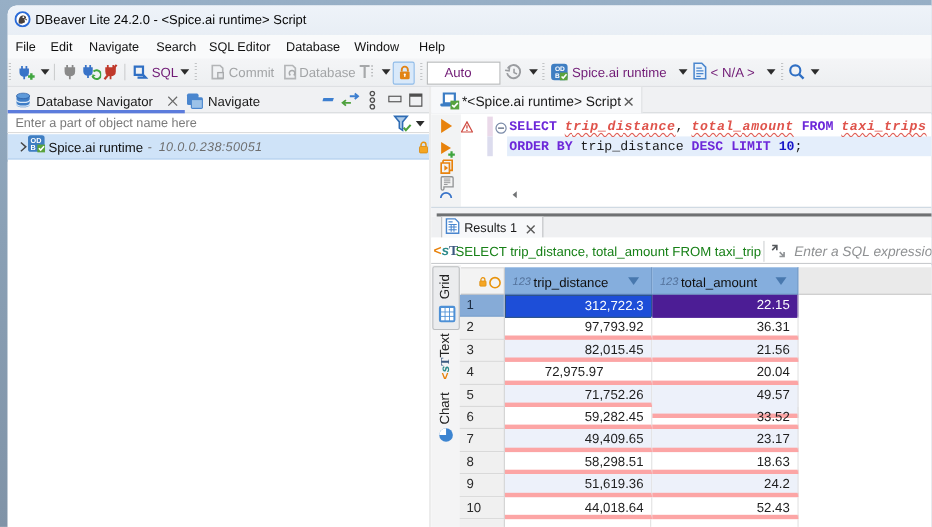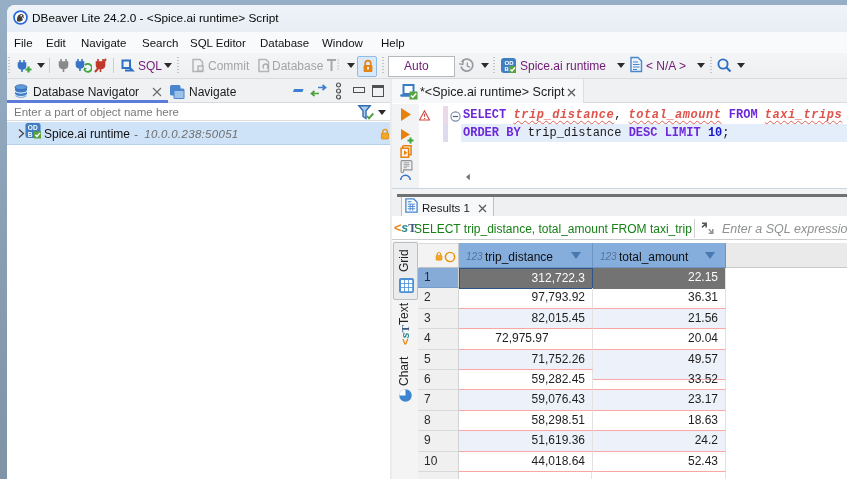--- a/index.html
+++ b/index.html
@@ -51,21 +51,21 @@
   .vl { font-size:12px; color:#222; white-space:nowrap; transform-origin:0 0; transform:rotate(-90deg); }
   .hcell { top:243px; height:25px; background:#85aedd; border-right:1px solid #6f94bf; border-bottom:1px solid #6f94bf; }
   .h123 { font-size:10px; color:#54739c; font-style:italic; }
   .hname { font-size:12px; color:#101010; }
   .sort { width:0; height:0; border-left:5.5px solid transparent; border-right:5.5px solid transparent; border-top:7px solid #4878ae; }
   .rnum { left:418px; width:41px; background:#f0f0f0; border-right:1px solid #d2d2d2; border-bottom:1px solid #d9d9d9; font-size:12px; color:#2a2a2a; padding-left:6px; line-height:19px; }
   .dcell { font-size:12px; color:#1e1e1e; text-align:right; line-height:19px; padding-right:7px; }
   .c1 { left:459px; width:134px; border-right:1px solid #e2e2e2; }
   .c2 { left:593px; width:133px; border-right:1px solid #e2e2e2; }
   .stripe { background:#edf1fa; }
-  .rowline { border-bottom:1px solid #fca5a5; }
+  .rowline { border-bottom:4px solid #fca5a5; }
 </style>
 </head>
 <body>
 <div id="win"></div>
 <div id="titlebar" class="abs"></div>
 <div class="abs" style="left:32px;top:11px;font-size:11.8px;color:#050505;">DBeaver Lite 24.2.0 - &lt;Spice.ai runtime&gt; Script</div>
 <svg class="abs" style="left:13px;top:10px" width="15" height="15" viewBox="0 0 16 16">
   <circle cx="8" cy="8" r="6.9" fill="#fff" stroke="#2a6bd8" stroke-width="1.9"></circle>
   <path d="M4.4 12 C3.8 8.8 4.8 5.2 7.6 4.4 C10 3.8 11.8 5.2 11.4 7 L9.8 7.8 L10.4 11 L7.2 12.4 Z" fill="#473f3b"></path>
   <circle cx="8.8" cy="6" r="0.9" fill="#fff"></circle>
@@ -340,39 +340,39 @@
   <div class="abs sort" style="left:571px;top:252px;"></div>
   <div class="abs hcell" style="left:593px;width:133px;"></div>
   <div class="abs h123" style="left:600px;top:251px;">123</div>
   <div class="abs hname" style="left:619px;top:250px;">total_amount</div>
   <div class="abs sort" style="left:705px;top:252px;"></div>
   <div class="abs" style="left:726px;top:243px;width:121px;height:25px;background:#eaeaea;border-bottom:1px solid #c9c9c9;"></div>
 </div>
 <div id="gridrows">
 
   <div class="abs rnum" style="top:268px;height:20px;background:#86abd7;border-bottom-color:#739cc9;color:#1c2c42;">1</div>
-  <div class="abs dcell c1" style="top:268px;height:21px;background:#737373;border:1.5px solid #2e5586;line-height:18px;color:#fafcfe;">312,722.3</div>
-  <div class="abs dcell c2" style="top:268px;height:21px;background:#737373;color:#fafcfe;">22.15</div>
+  <div class="abs dcell c1" style="top:268px;height:21px;background:#1d4ed8;border:1.5px solid #2e5586;line-height:18px;color:#fafcfe;">312,722.3</div>
+  <div class="abs dcell c2" style="top:268px;height:21px;background:#4c1d95;color:#fafcfe;">22.15</div>
   <div class="abs rnum" style="top:288px;height:21px;">2</div>
   <div class="abs dcell c1 rowline" style="top:288px;height:21px;">97,793.92</div>
   <div class="abs dcell c2 rowline" style="top:288px;height:21px;">36.31</div>
   <div class="abs rnum" style="top:309px;height:20px;">3</div>
   <div class="abs dcell c1 rowline stripe" style="top:309px;height:20px;">82,015.45</div>
   <div class="abs dcell c2 rowline stripe" style="top:309px;height:20px;">21.56</div>
   <div class="abs rnum" style="top:329px;height:21px;">4</div>
   <div class="abs dcell c1 rowline" style="top:329px;height:21px;text-align:center;">72,975.97</div>
   <div class="abs dcell c2 rowline" style="top:329px;height:21px;">20.04</div>
   <div class="abs rnum" style="top:350px;height:20px;">5</div>
   <div class="abs dcell c1 rowline stripe" style="top:350px;height:20px;">71,752.26</div>
   <div class="abs dcell c2 rowline stripe" style="top:350px;height:30px;">49.57</div>
   <div class="abs rnum" style="top:370px;height:20px;">6</div>
   <div class="abs dcell c1 rowline" style="top:370px;height:20px;">59,282.45</div>
   <div class="abs dcell c2 rowline" style="top:370px;height:20px;">33.52</div>
   <div class="abs rnum" style="top:390px;height:21px;">7</div>
-  <div class="abs dcell c1 rowline stripe" style="top:390px;height:21px;">59,076.43</div>
+  <div class="abs dcell c1 rowline stripe" style="top:390px;height:21px;">49,409.65</div>
   <div class="abs dcell c2 rowline stripe" style="top:390px;height:21px;">23.17</div>
   <div class="abs rnum" style="top:411px;height:20px;">8</div>
   <div class="abs dcell c1 rowline" style="top:411px;height:20px;">58,298.51</div>
   <div class="abs dcell c2 rowline" style="top:411px;height:20px;">18.63</div>
   <div class="abs rnum" style="top:431px;height:21px;">9</div>
   <div class="abs dcell c1 rowline stripe" style="top:431px;height:21px;">51,619.36</div>
   <div class="abs dcell c2 rowline stripe" style="top:431px;height:21px;">24.2</div>
   <div class="abs rnum" style="top:452px;height:20px;">10</div>
   <div class="abs dcell c1 rowline" style="top:452px;height:20px;">44,018.64</div>
   <div class="abs dcell c2 rowline" style="top:452px;height:20px;">52.43</div>

